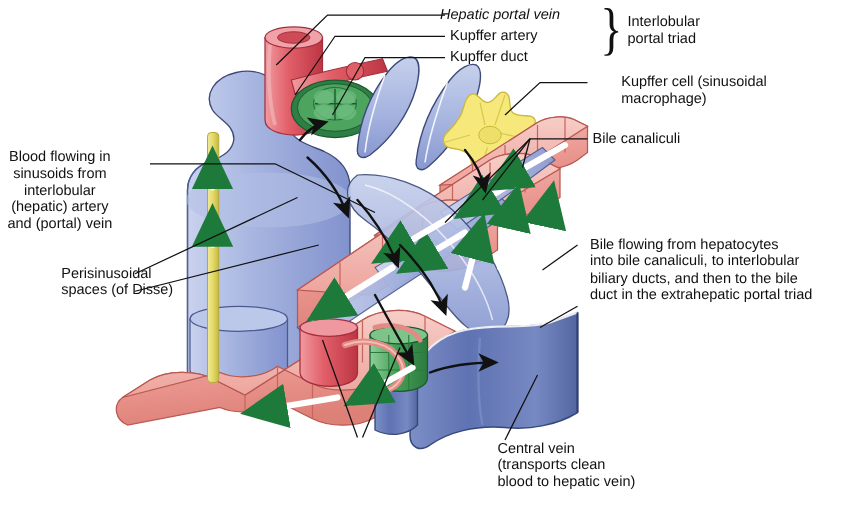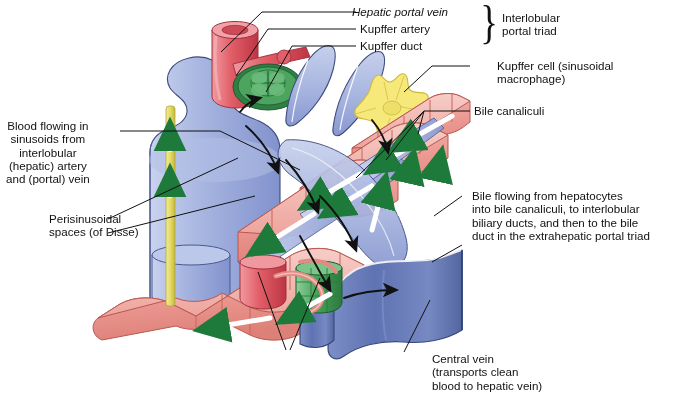--- a/index.html
+++ b/index.html
@@ -292,17 +292,17 @@
 
   <div class="lbl" style="left:5px;top:212px;margin-left:44px;">Perisinusoidal
 spaces (of Disse)</div>
 
   <div class="lbl" style="left:472px;top:189px;">Bile flowing from hepatocytes
 into bile canaliculi, to interlobular
 biliary ducts, and then to the bile
 duct in the extrahepatic portal triad</div>
 
 
-  <div class="lbl" style="left:398px;top:352px;margin-left:34px;">Central vein
+  <div class="lbl" style="left:398px;top:352px;">Central vein
 (transports clean
 blood to hepatic vein)</div>
 
 </div>
 
 </body></html>

